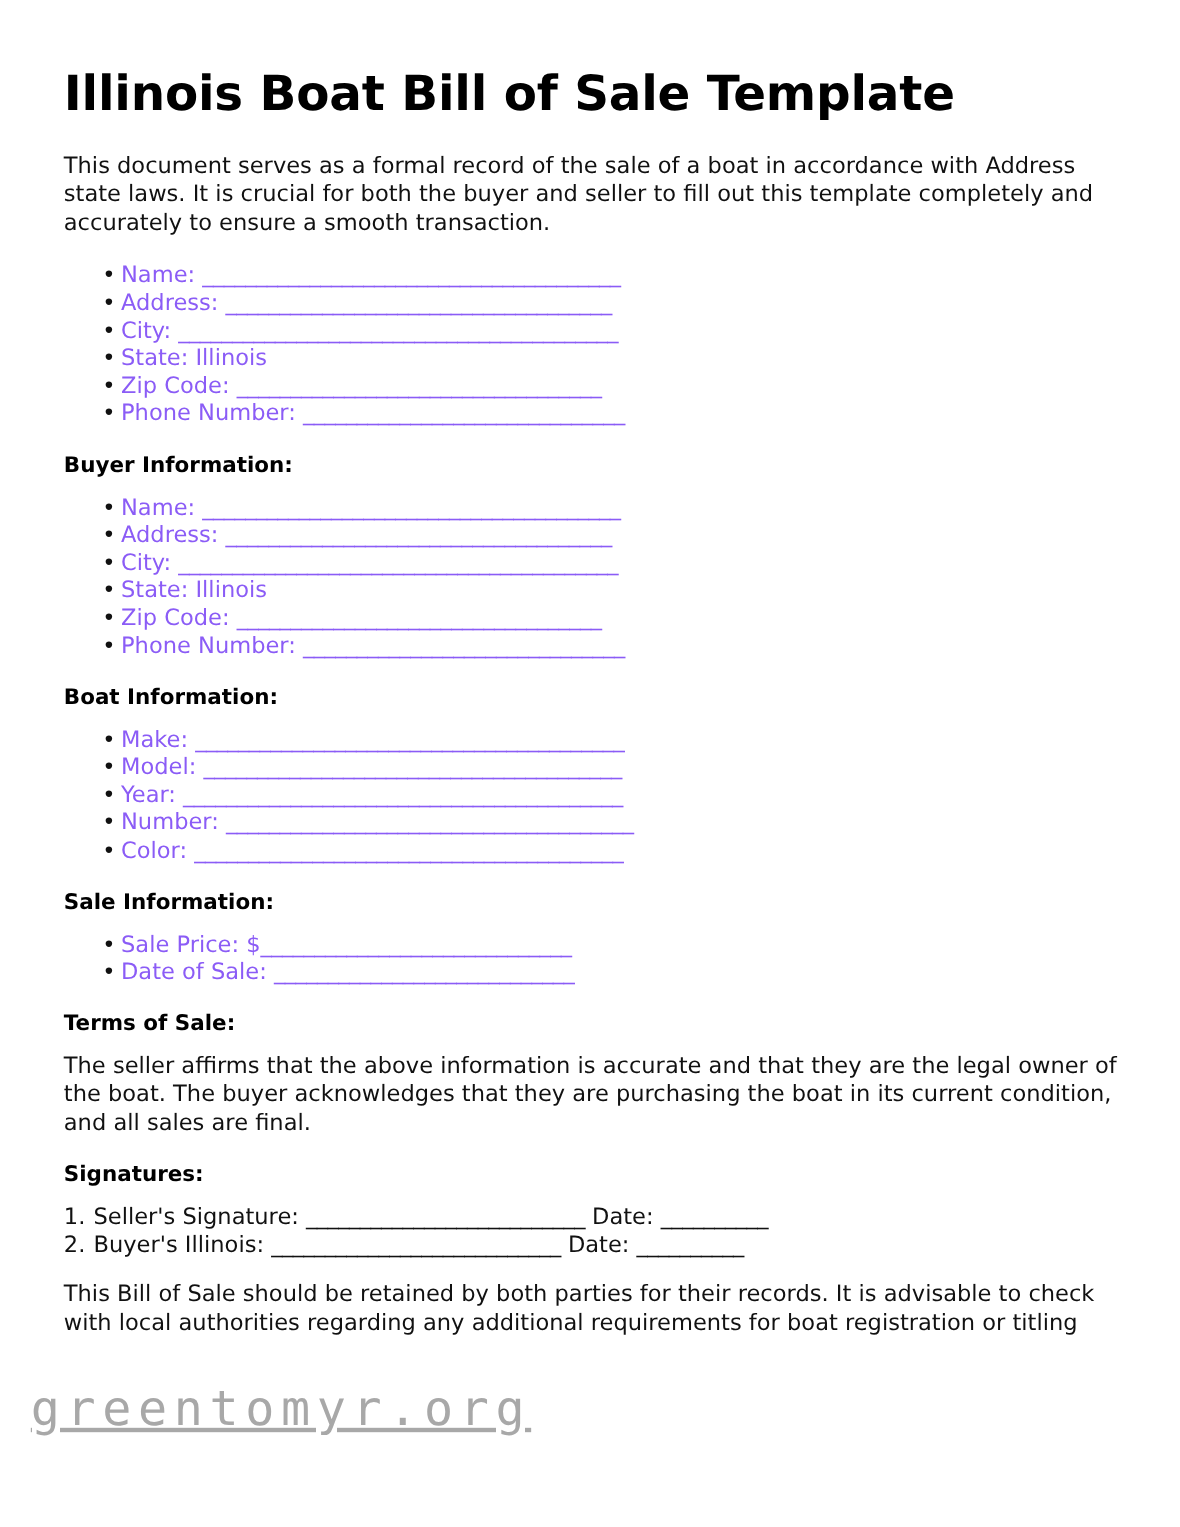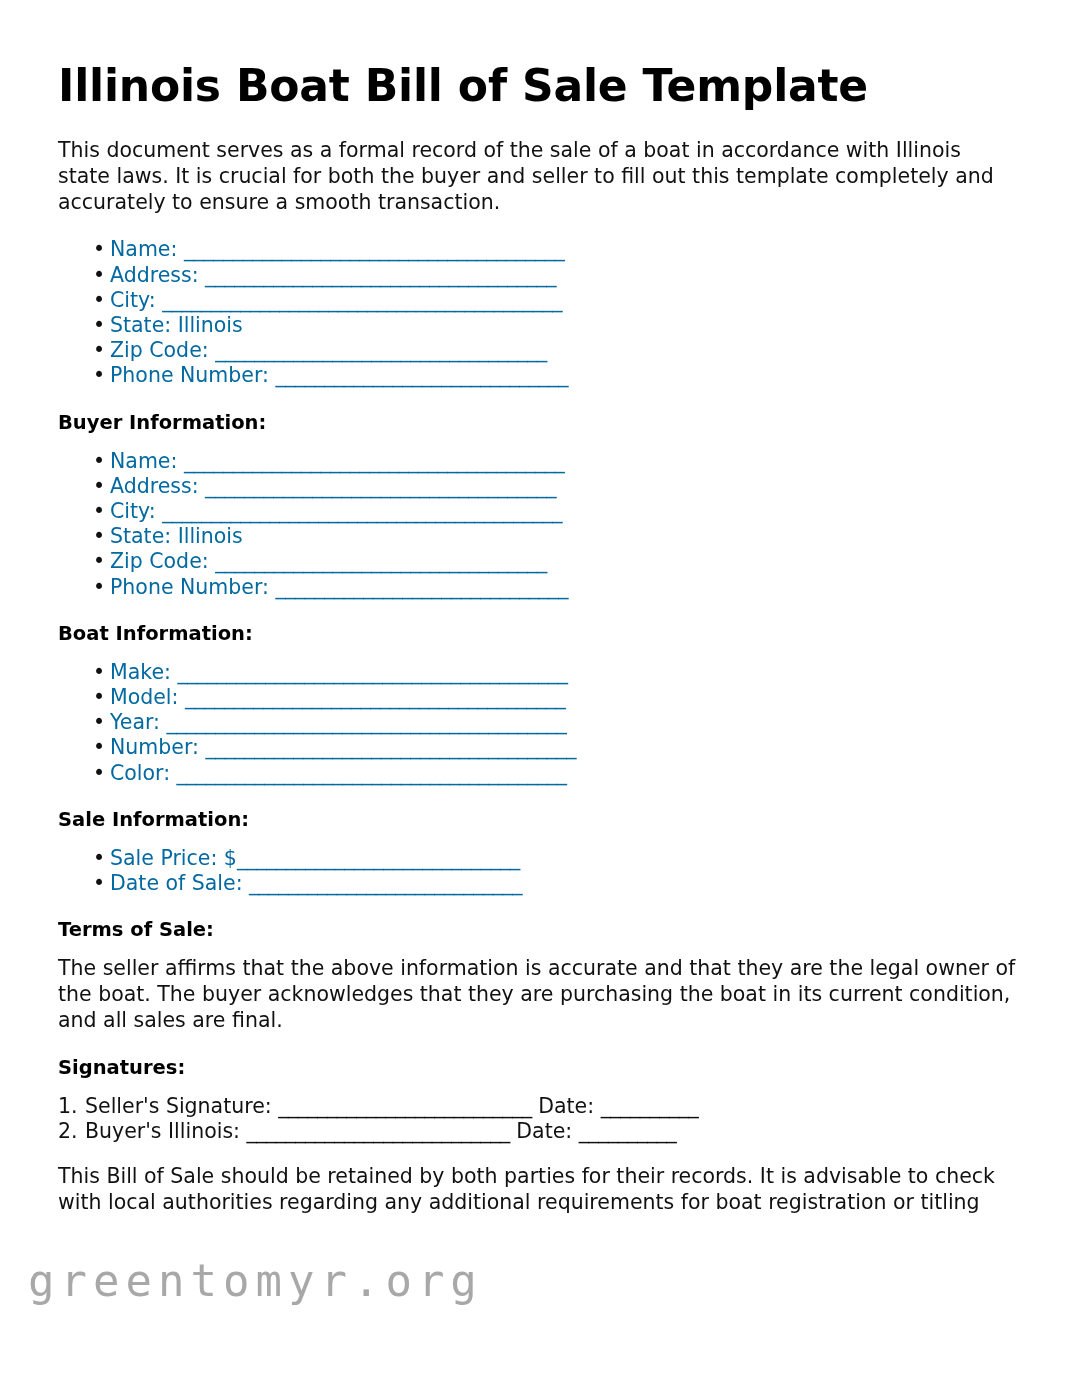--- a/index.html
+++ b/index.html
@@ -64,21 +64,21 @@
   ul.fields {
     list-style: none;
     margin: 0 0 22px 0;
     padding: 0;
   }
   ul.fields li {
     position: relative;
     font-size: 20.5px;
     line-height: 25.2px;
     padding-left: 52px;
-    color: #0369a1;
+    color: #8b5cf6;
     white-space: nowrap;
   }
   ul.fields li::before {
     content: "\2022";
     position: absolute;
     left: 35px;
     top: 0;
     font-size: 20.5px;
     line-height: 25.2px;
     color: #111;
@@ -127,31 +127,32 @@
     top: 1255px;
     font-family: "DejaVu Sans Mono", monospace;
     font-size: 44px;
     line-height: 52px;
     letter-spacing: 6px;
     color: #9a9a9a;
     opacity: 0.85;
     white-space: nowrap;
     pointer-events: none;
     user-select: none;
+    text-decoration: underline;
   }
 </style>
 </head>
 <body>
 
 <div class="page">
   <div class="content">
 
     <h1 class="doc-title">Illinois Boat Bill of Sale Template</h1>
 
-    <p class="para">This document serves as a formal record of the sale of a boat in accordance with Illinois state laws. It is crucial for both the buyer and seller to fill out this template completely and accurately to ensure a smooth transaction.</p>
+    <p class="para">This document serves as a formal record of the sale of a boat in accordance with Address state laws. It is crucial for both the buyer and seller to fill out this template completely and accurately to ensure a smooth transaction.</p>
 
     <ul class="fields">
       <li><span>Name: </span><span class="blank">_______________________________________</span></li>
       <li><span>Address: </span><span class="blank">____________________________________</span></li>
       <li><span>City: </span><span class="blank">_________________________________________</span></li>
       <li><span>State: Illinois</span><span class="blank"></span></li>
       <li><span>Zip Code: </span><span class="blank">__________________________________</span></li>
       <li><span>Phone Number: </span><span class="blank">______________________________</span></li>
     </ul>
 

